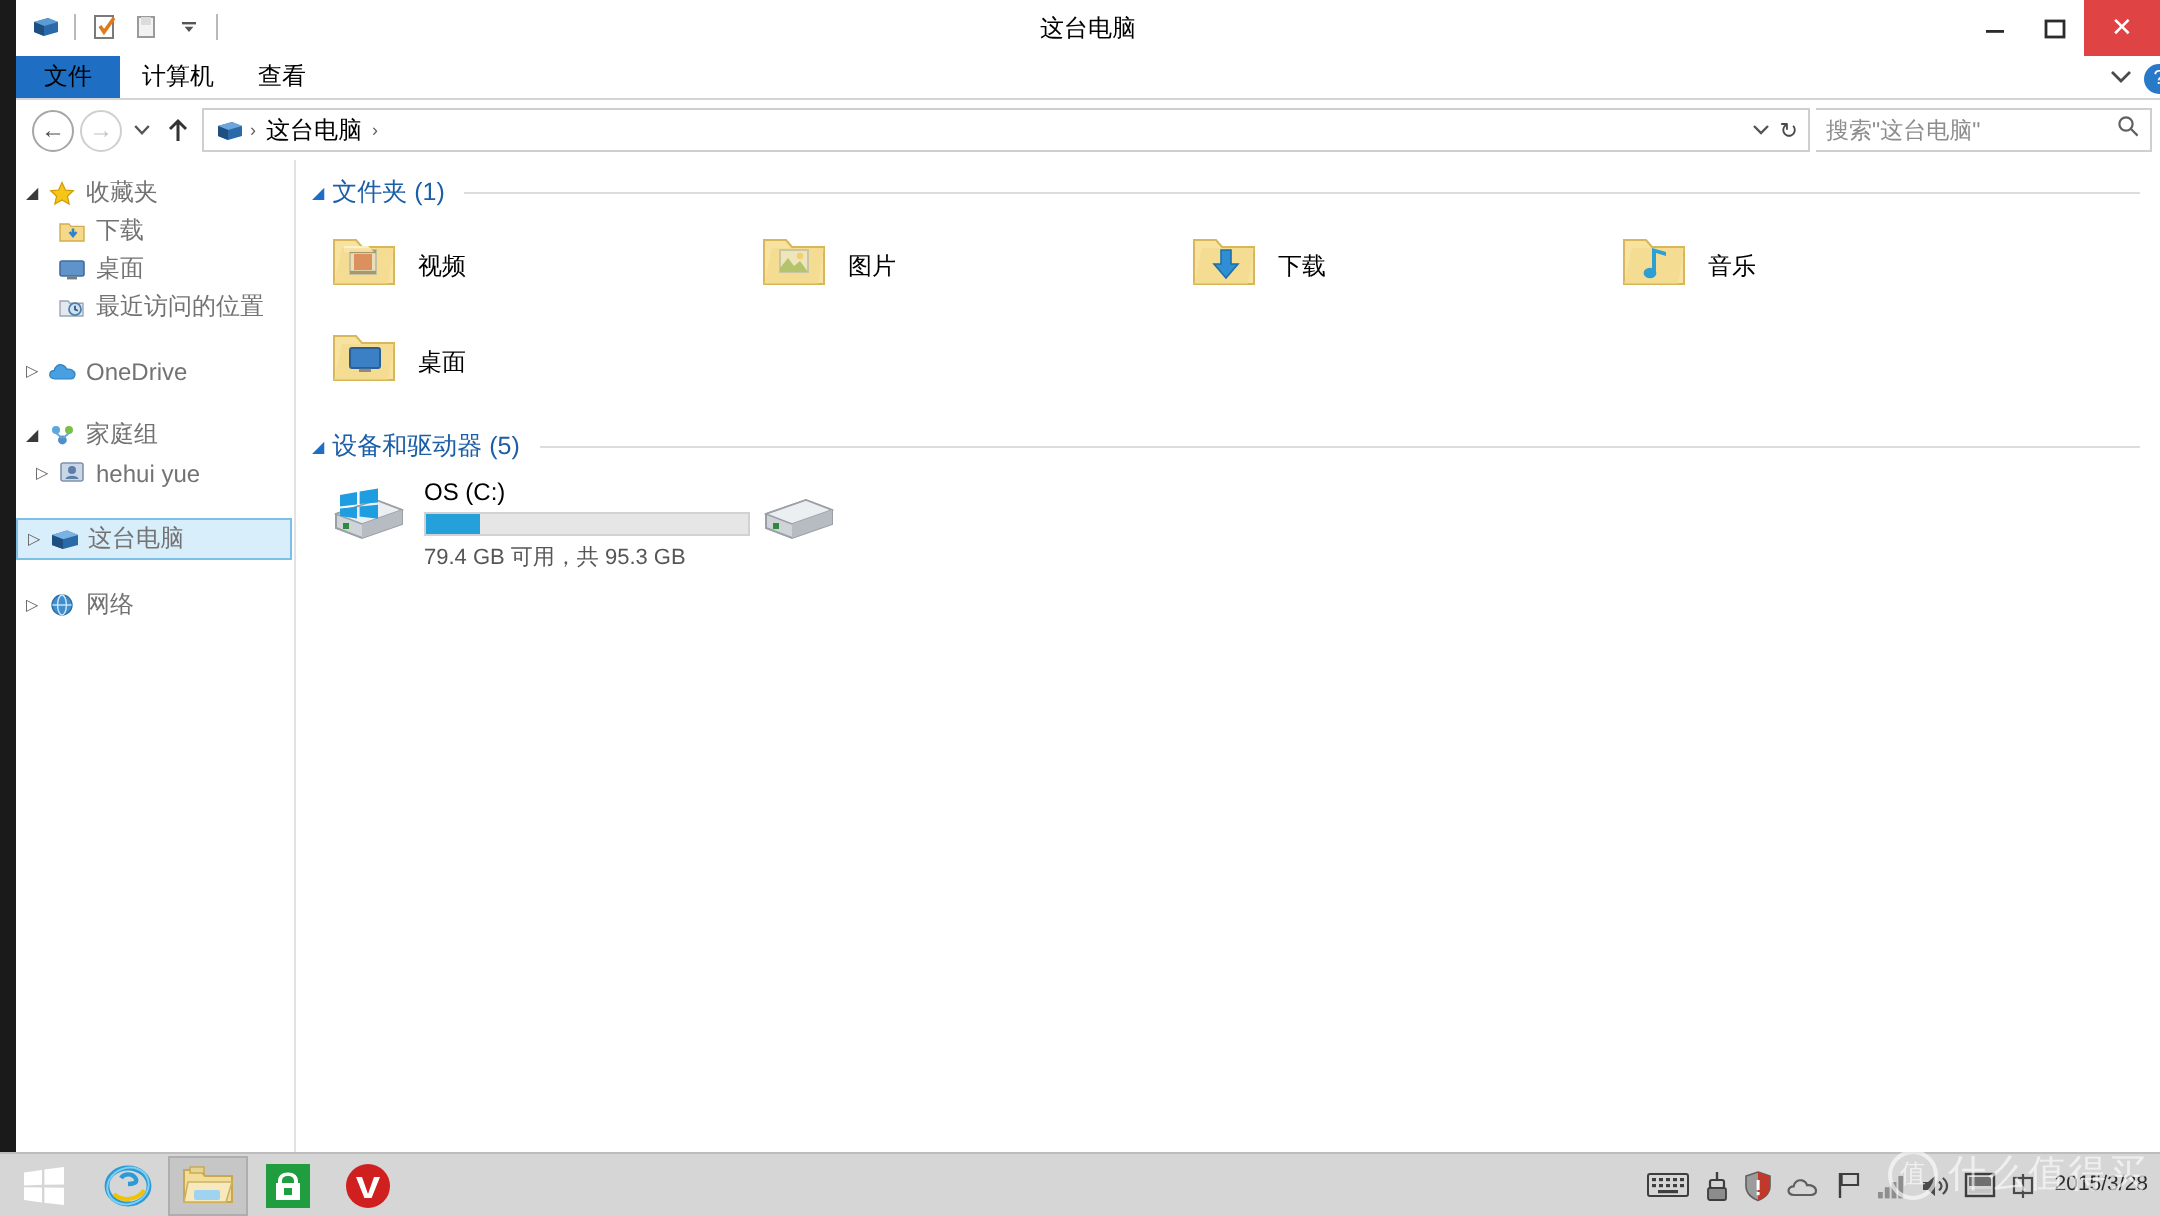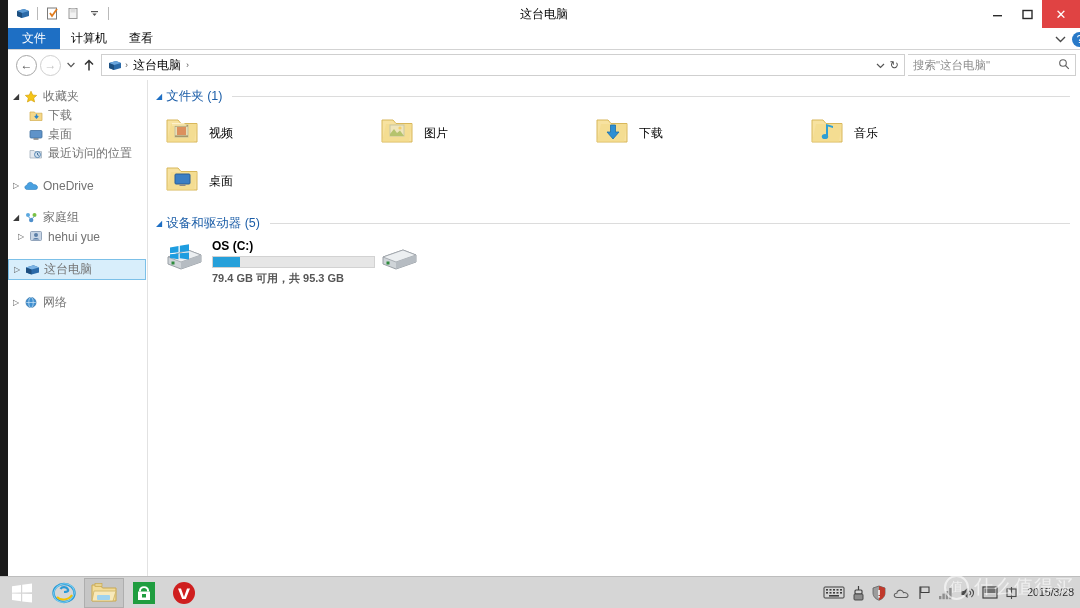--- a/index.html
+++ b/index.html
@@ -35,21 +35,21 @@
   .wc-close { width: 38px; background: #e04343; color: #fff; font-size: 13px; }
 
   
   .ribbon {
     height: 22px; display: flex; align-items: stretch; flex: none;
     border-bottom: 1px solid #d3d3d3; background: #fff; position: relative;
   }
   .tab {
     padding: 0 11px; font-size: 12px; color: #000; display: flex; align-items: center;
   }
-  .tab.file { background: #1e6fc4; color: #ffffff; padding: 0 14px; }
+  .tab.file { background: #1e6fc4; color: #000000; padding: 0 14px; }
   .ribbon-right { position: absolute; right: 2px; top: 0; height: 22px; display: flex; align-items: center; gap: 5px; }
   .help-circle {
     width: 15px; height: 15px; border-radius: 50%; background: #2879c8; color: #fff;
     font-size: 10px; display: flex; align-items: center; justify-content: center;
     margin-right: -9px;
   }
 
   
   .addressrow {
     height: 30px; display: flex; align-items: center; gap: 3px;
@@ -99,21 +99,21 @@
   .group-chev { font-size: 8px; color: #1e6fc4; }
   .group-title { font-size: 12.5px; color: #1c5ea8; white-space: nowrap; }
   .group-rule { flex: 1; height: 1px; background: #dcdcdc; margin-left: 6px; margin-right: 10px; }
 
   .folders { display: flex; flex-wrap: wrap; margin: 4px 12px 10px 8px; }
   .folder-item { width: 215px; height: 48px; display: flex; align-items: center; gap: 9px; }
   .folder-name { font-size: 12px; color: #000; }
 
   .drives { display: flex; margin: 6px 0 0 8px; }
   .drive-item { width: 215px; display: flex; gap: 8px; align-items: flex-start; }
-  .drive-info { padding-top: 1px; font-weight: bold; }
+  .drive-info { padding-top: 1px; }
   .drive-name { font-size: 12px; color: #000; margin-bottom: 3px; }
   .bar { width: 163px; height: 12px; background: #e6e6e6; border: 1px solid #d2d2d2; }
   .bar-fill { height: 100%; background: #26a0da; }
   .drive-sub { font-size: 11px; color: #565656; margin-top: 3px; white-space: nowrap; }
 
   
   #taskbar {
     position: absolute; left: 0; bottom: 0; width: 1080px; height: 32px;
     background: #d6d6d6; display: flex; align-items: center;
     border-top: 1px solid #bdbdbd;

